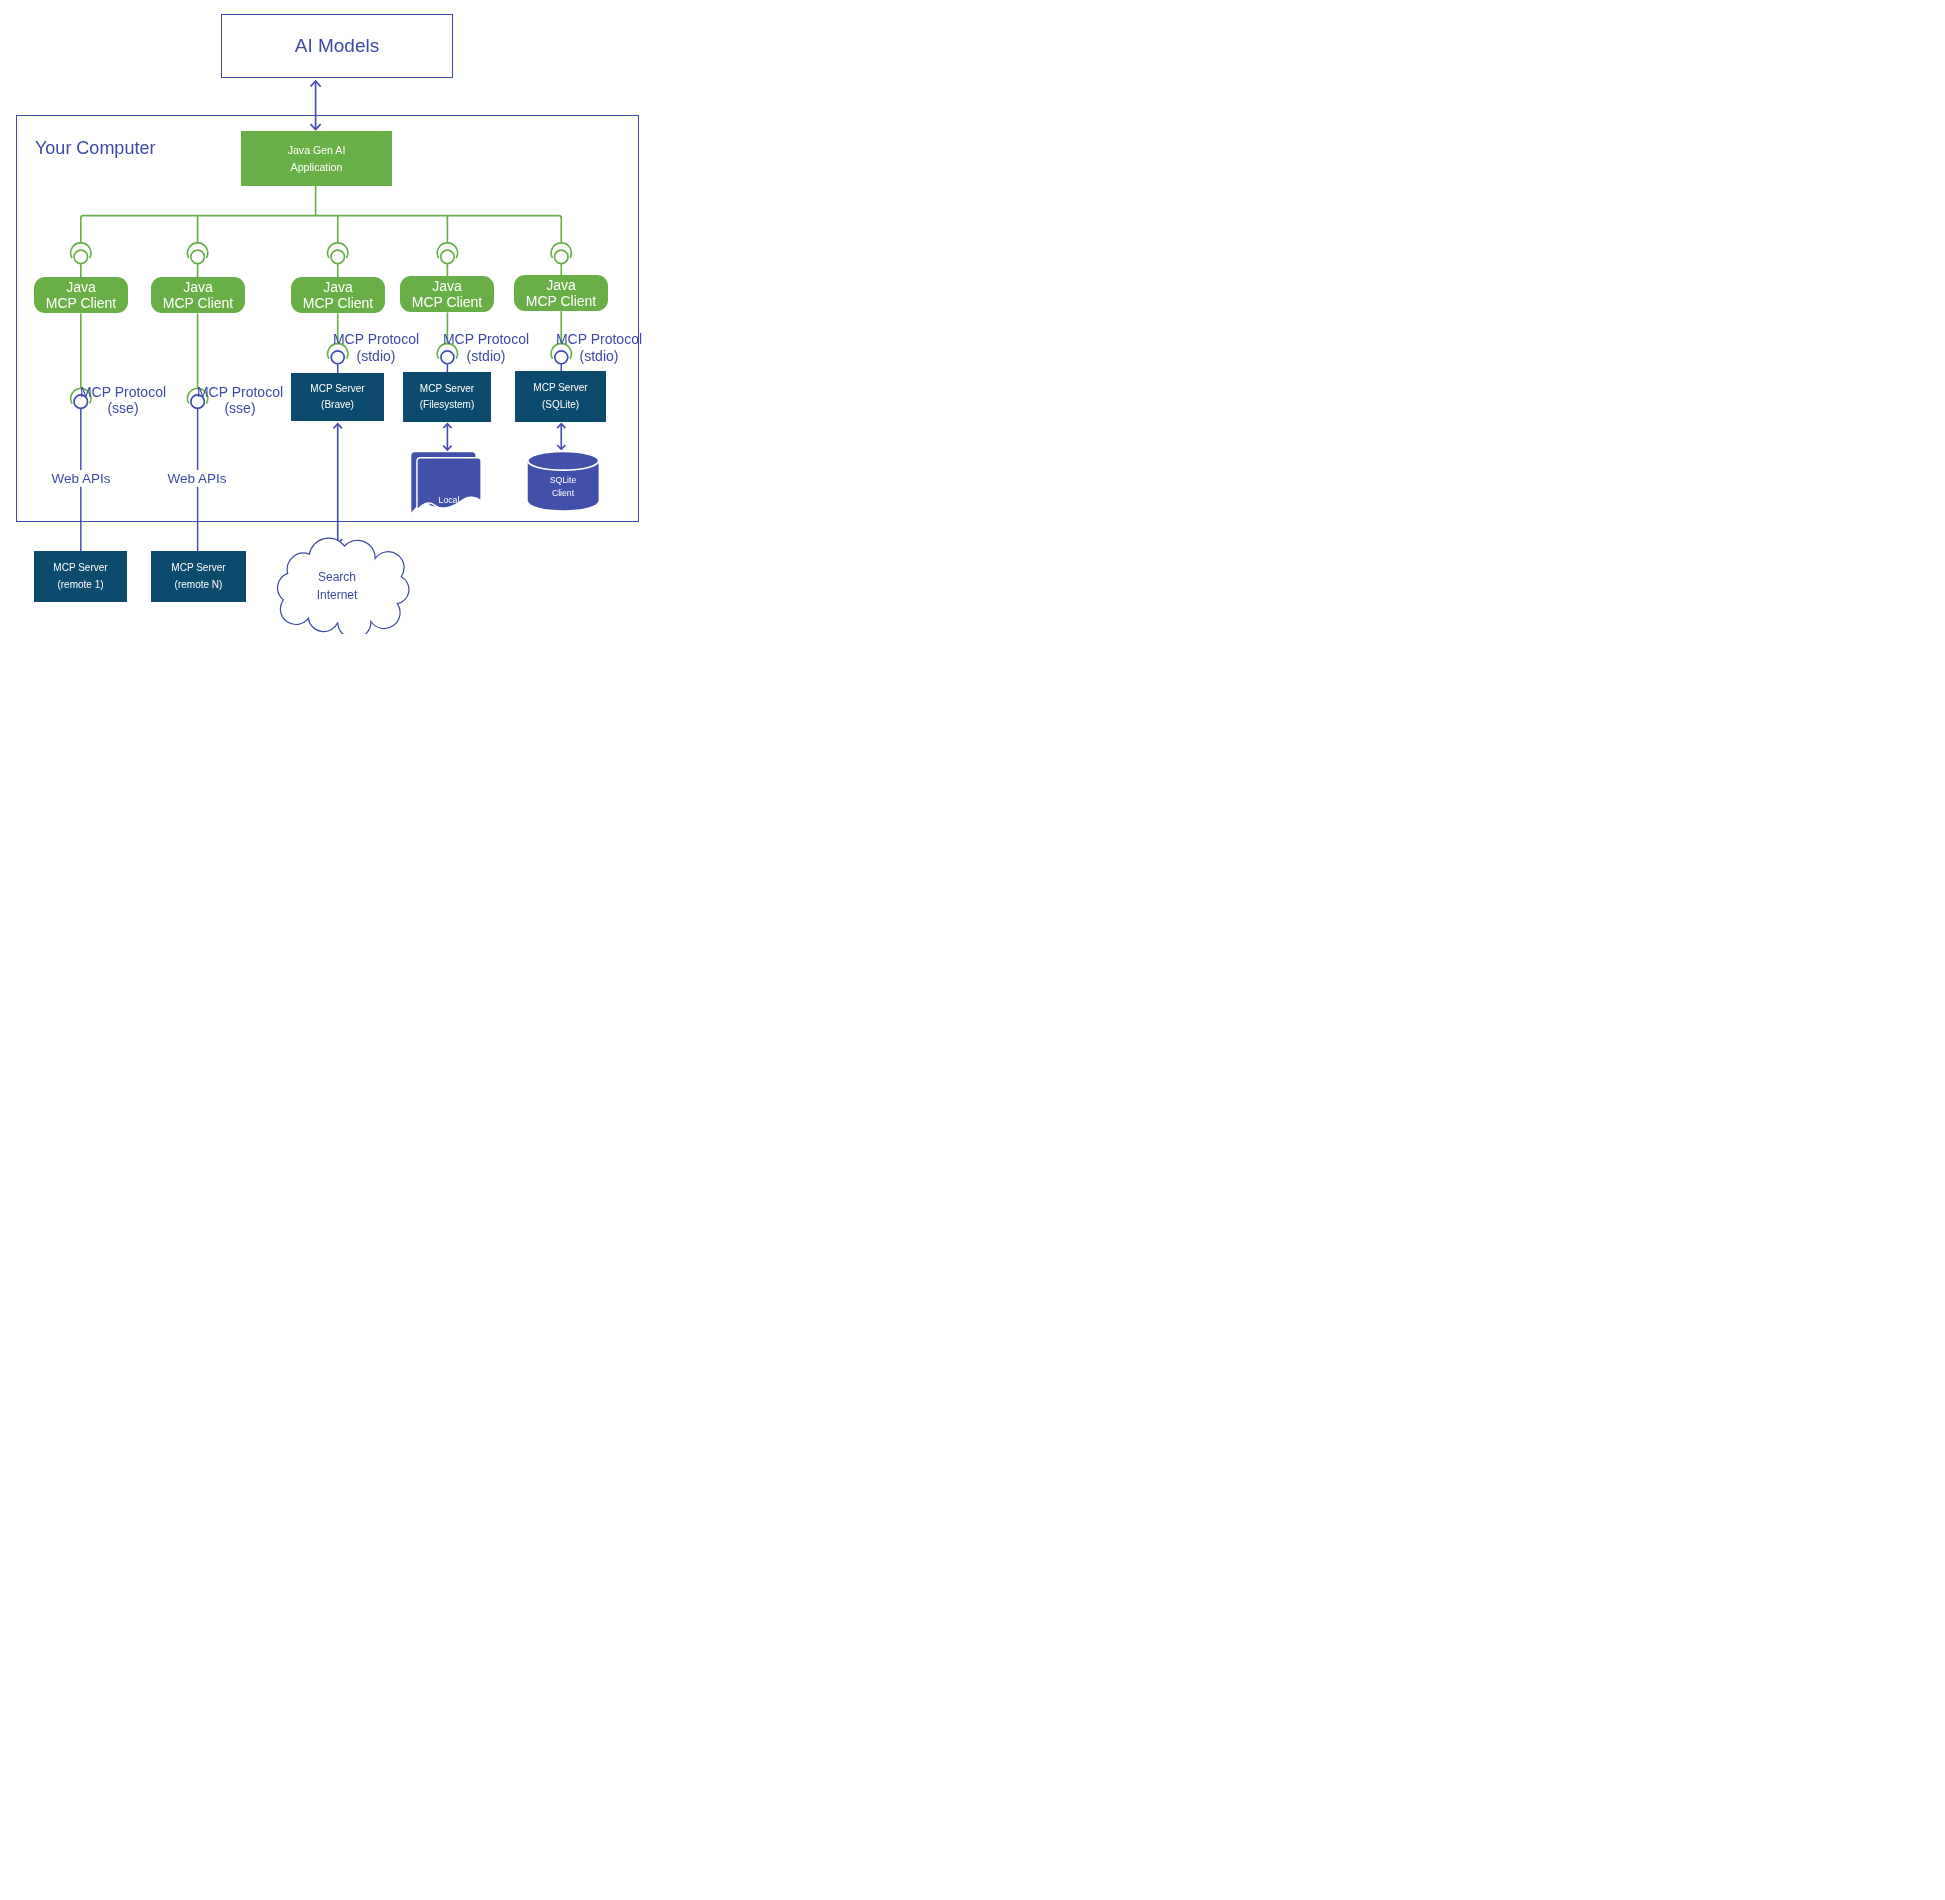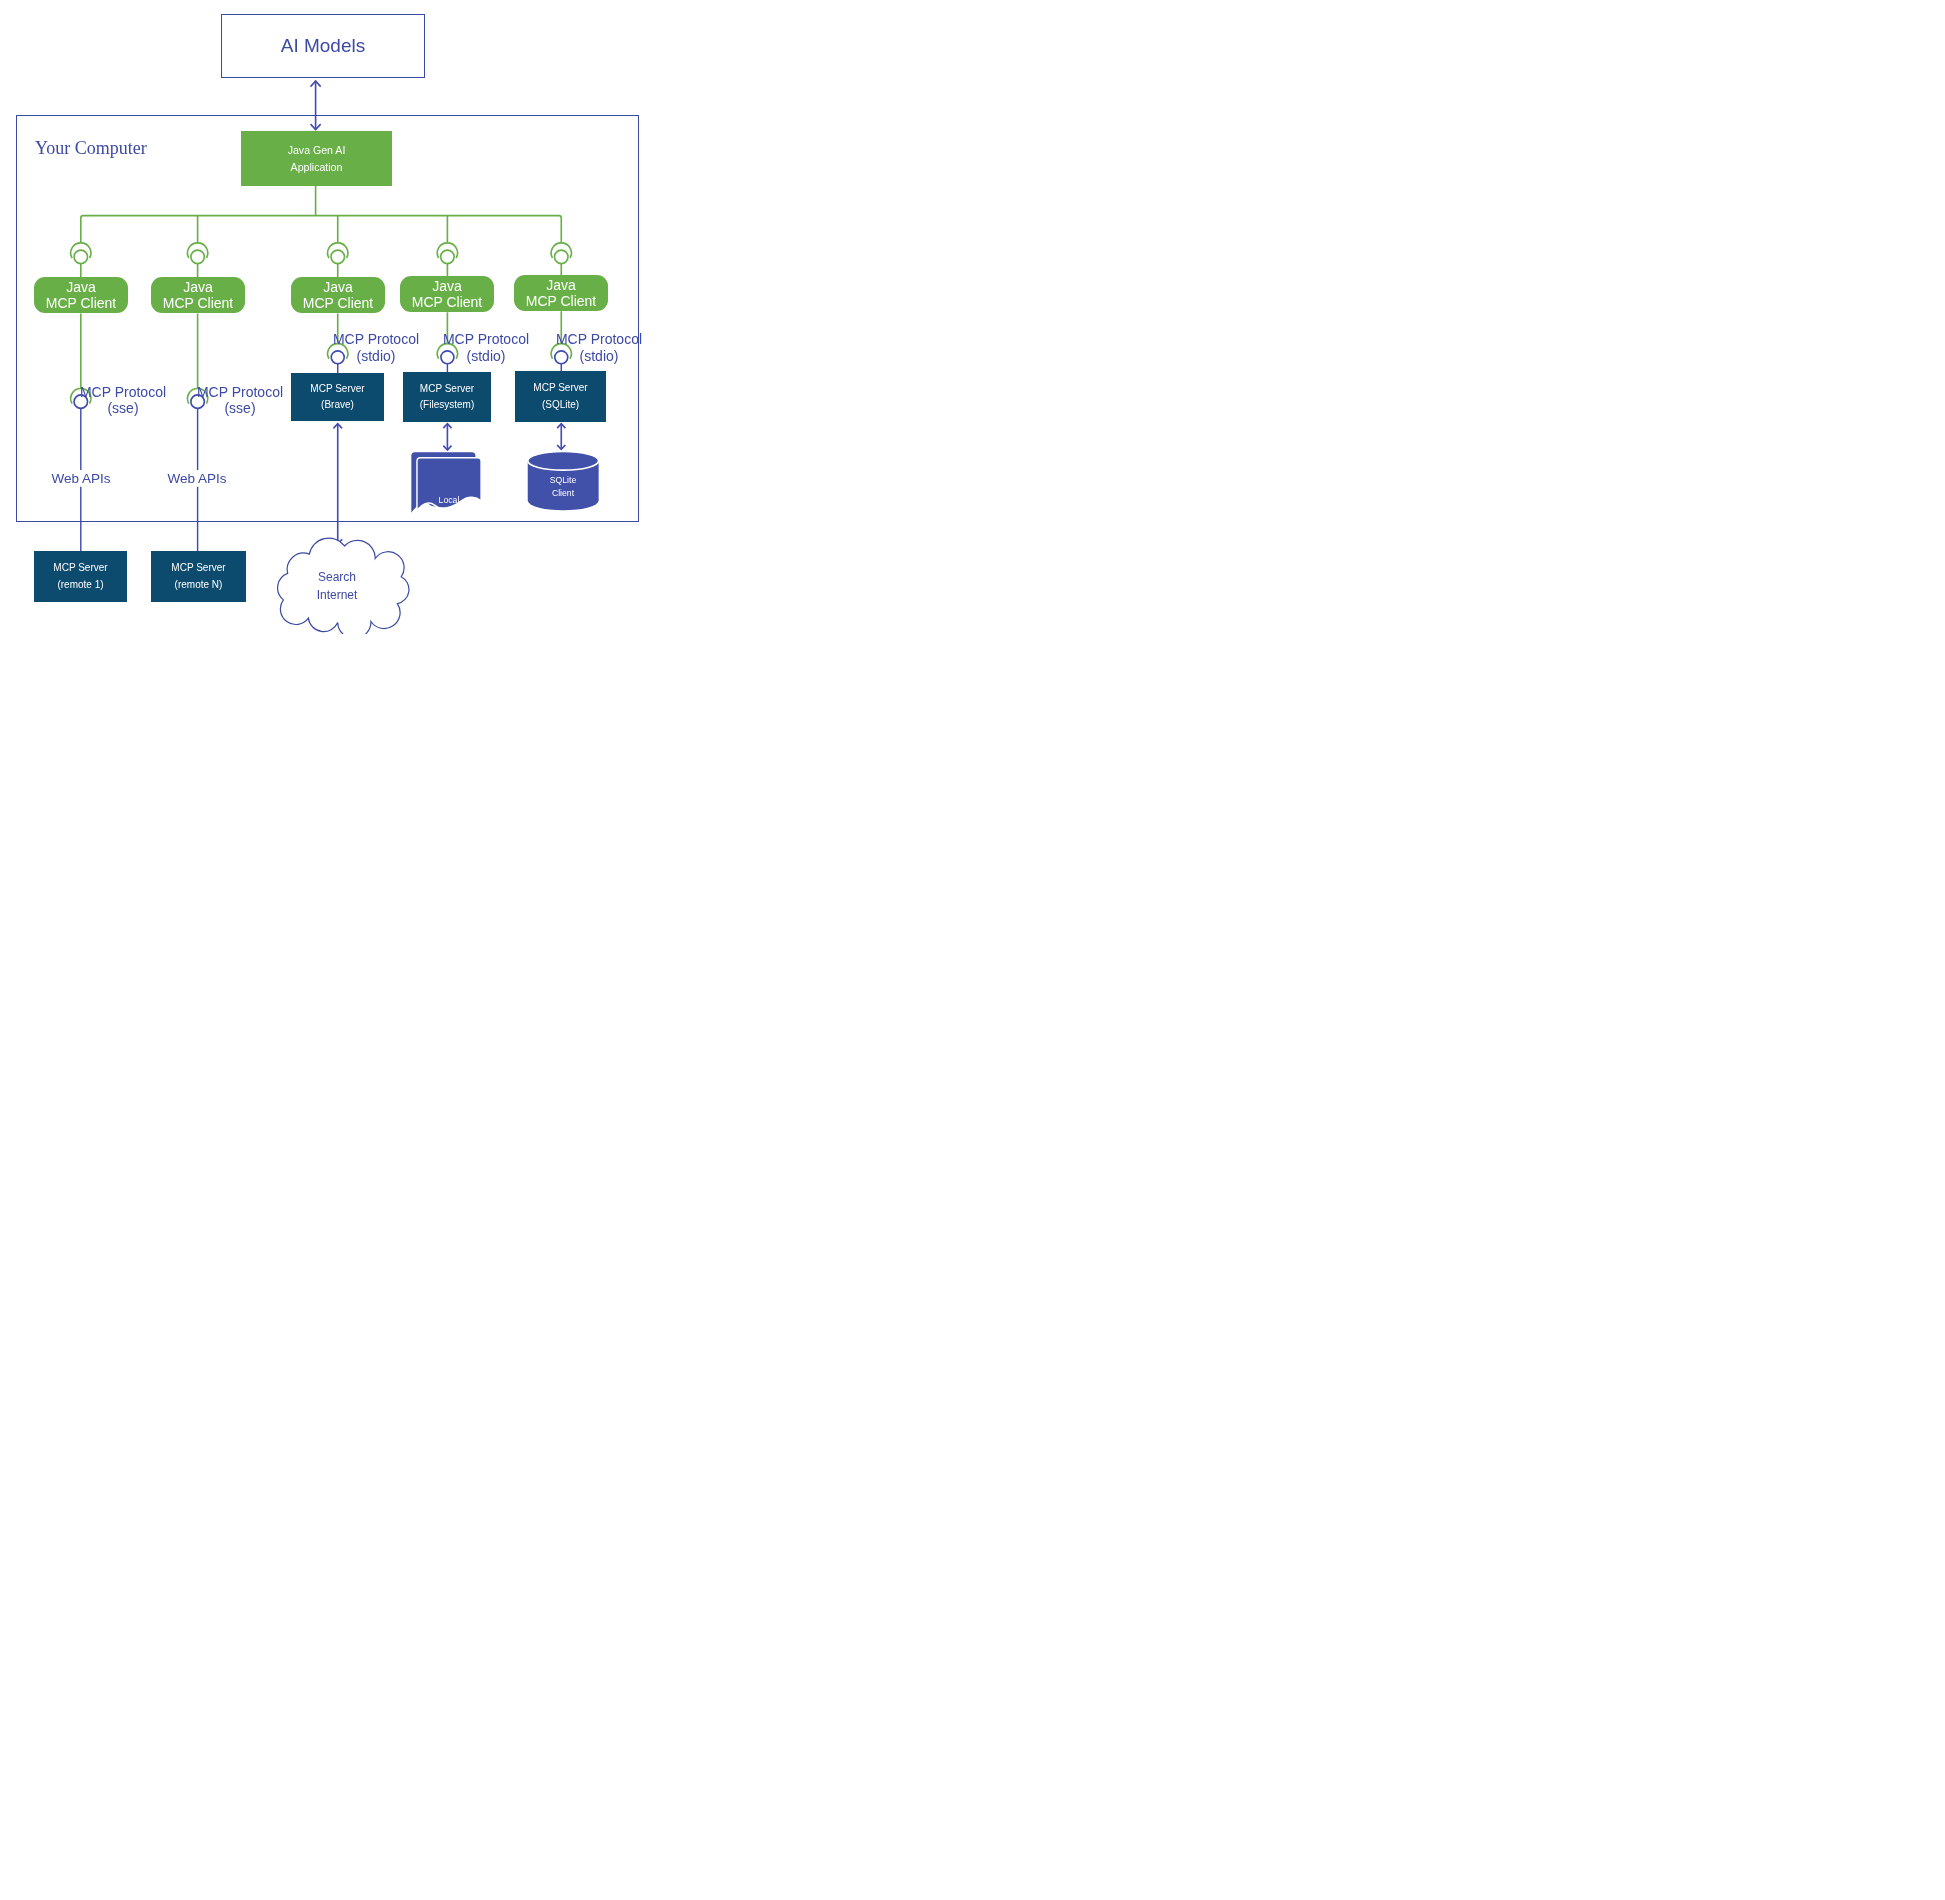--- a/index.html
+++ b/index.html
@@ -1,21 +1,21 @@
 <!DOCTYPE html>
 <html style="font-size:7.7px"><head>
 <meta charset="utf-8">
 <style>
   html,body{margin:0;padding:0;background:#fff;}
   .canvas{
     position:relative;width:649px;height:634px;background:#ffffff;overflow:hidden;
     font-family:"Liberation Sans","DejaVu Sans",sans-serif;
   }
   .canvas svg{position:absolute;left:0;top:0;width:649px;height:634px;}
-  .abs{position:absolute;font-family:Liberation Serif, serif;}
+  .abs{position:absolute;}
   .box{
     position:absolute;display:flex;flex-direction:column;align-items:center;justify-content:center;
     text-align:center;color:#ffffff;
   }
   .green-box{background:#69af47;}
   .blue-box{background:#0c4a6e;}
   .outline-box{
     position:absolute;background:#ffffff;border:1px solid #3b4aa3;
     display:flex;align-items:center;justify-content:center;box-sizing:border-box;
   }
@@ -166,21 +166,21 @@
                A 32 32 0 0 1 834 1199
                A 30 30 0 0 1 826 1255
                A 32 32 0 0 1 771 1292
                A 34 34 0 0 1 702 1294
                A 32 32 0 0 1 641 1285
                A 30 30 0 0 1 589 1247
                A 32 32 0 0 1 598 1192 Z" fill="#ffffff" stroke="#3b4aa3" stroke-width="2.5"></path>
     </g>
   </svg>
 
-  <div class="outline-box title-ai" style="left:221px;top:14.4px;width:204px;height:64px;">
+  <div class="outline-box title-ai" style="left:221px;top:14.4px;width:232px;height:64px;">
     <span class="indigo-text">AI Models</span>
   </div>
 
   <div class="container-box" style="left:16px;top:115px;width:623px;height:407px;"></div>
   <div class="abs yc-label indigo-text" style="left:35px;top:138px;">Your Computer</div>
 
   <div class="box green-box app-box" style="left:241px;top:131px;width:151px;height:55px;">
     <span>Java Gen AI</span>
     <span>Application</span>
   </div>

